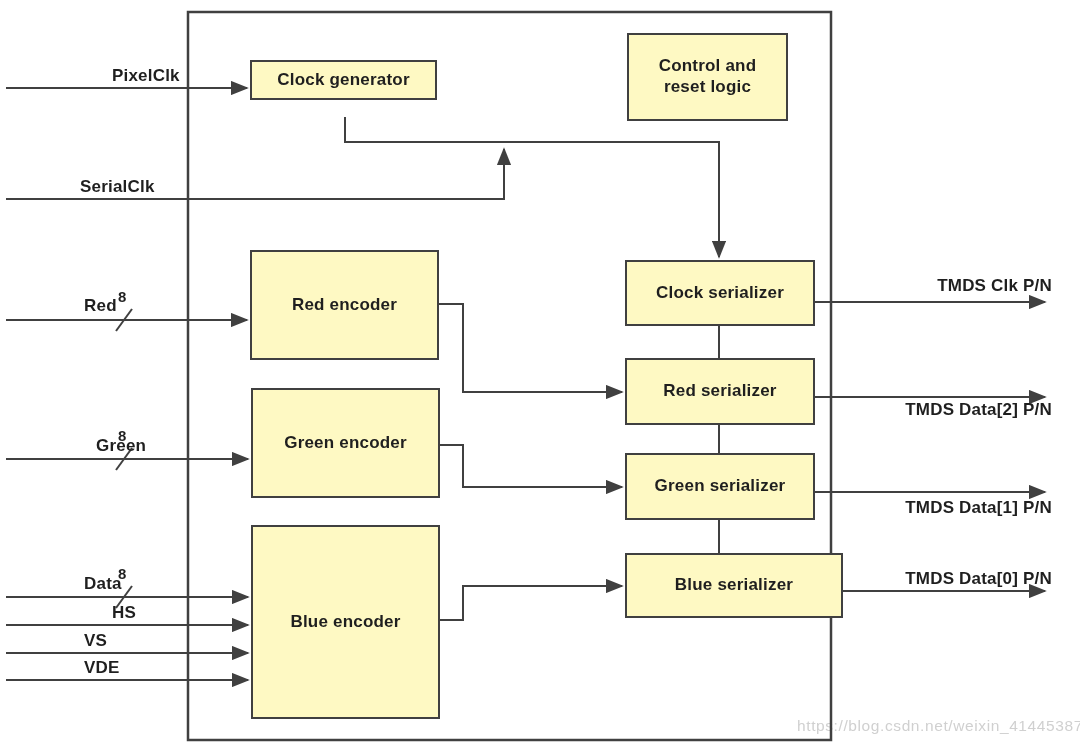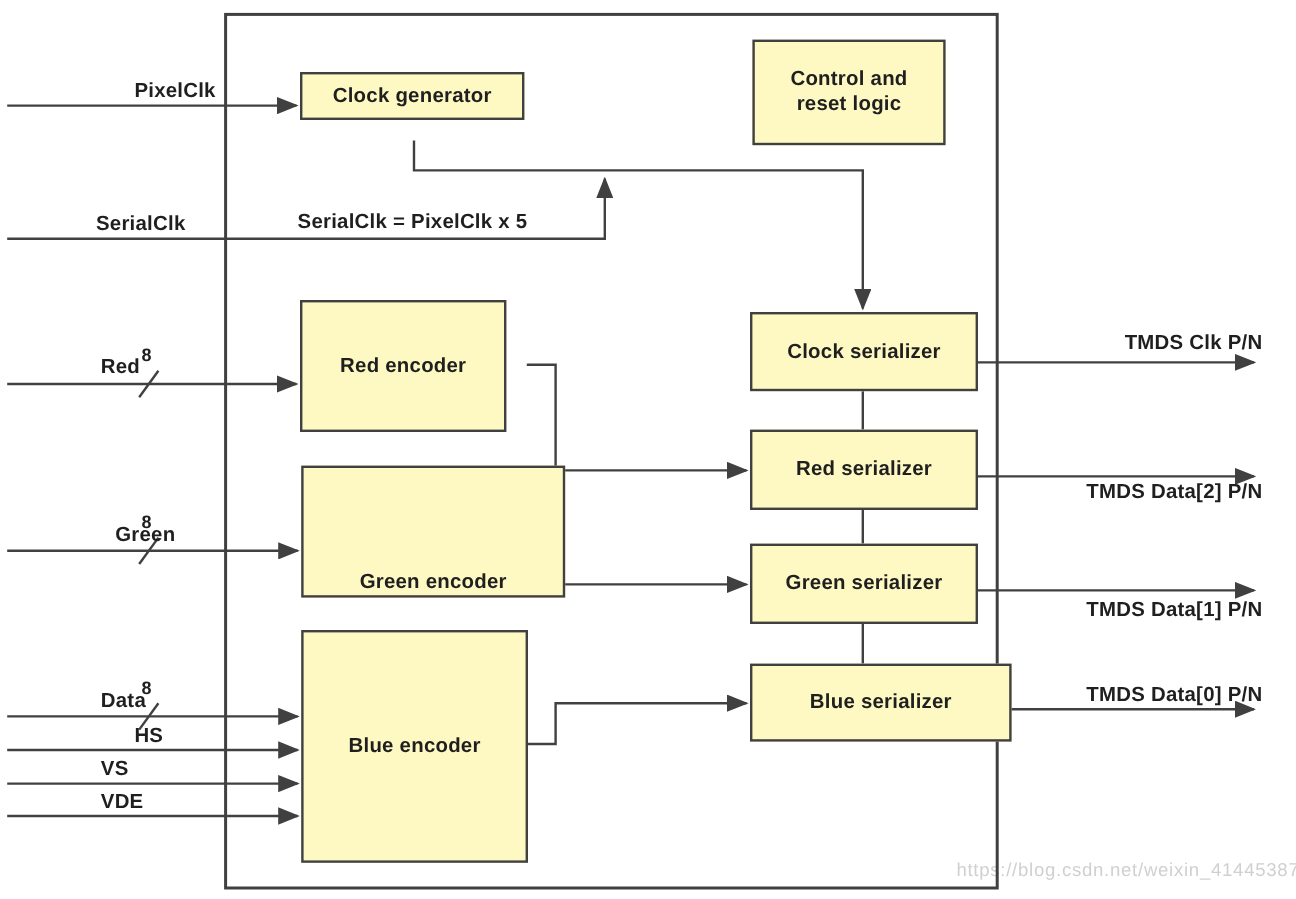--- a/index.html
+++ b/index.html
@@ -126,25 +126,25 @@
   </svg>
 
   <div class="block" style="left:250px; top:60px; width:187px; height:40px;">
     <span>Clock generator</span>
   </div>
 
   <div class="block" style="left:627px; top:33px; width:161px; height:88px;">
     <span>Control and reset logic</span>
   </div>
 
-  <div class="block" style="left:250px; top:250px; width:172px; height:110px;">
+  <div class="block" style="left:250px; top:250px; width:189px; height:110px;">
     <span>Red encoder</span>
   </div>
 
-  <div class="block" style="left:251px; top:388px; width:220px; height:110px;align-items:flex-end;">
+  <div class="block" style="left:251px; top:388px; width:189px; height:110px;">
     <span>Green encoder</span>
   </div>
 
   <div class="block" style="left:251px; top:525px; width:189px; height:194px;">
     <span>Blue encoder</span>
   </div>
 
   <div class="block" style="left:625px; top:260px; width:190px; height:66px;">
     <span>Clock serializer</span>
   </div>
@@ -167,20 +167,19 @@
   <div class="lbl" style="left:96px; top:436px;">Green</div>
   <div class="lbl" style="left:84px; top:574px;">Data</div>
   <div class="lbl" style="left:84px; top:603px;margin-left:28px;">HS</div>
   <div class="lbl" style="left:84px; top:631px;">VS</div>
   <div class="lbl" style="left:84px; top:658px;">VDE</div>
 
   <div class="lbl bus-width" style="left:118px; top:288px;">8</div>
   <div class="lbl bus-width" style="left:118px; top:427px;">8</div>
   <div class="lbl bus-width" style="left:118px; top:565px;">8</div>
 
-  <div class="lbl annotation" style="left:248px; top:175px;">SerialClk = PixelClk x 5</div>
 
   <div class="lbl right-align" style="right:28px; top:276px;">TMDS Clk P/N</div>
   <div class="lbl right-align" style="right:28px; top:372px;margin-top:28px;">TMDS Data[2] P/N</div>
   <div class="lbl right-align" style="right:28px; top:472px;margin-top:26px;">TMDS Data[1] P/N</div>
   <div class="lbl right-align" style="right:28px; top:569px;">TMDS Data[0] P/N</div>
 
 </div>
 
 </body></html>

